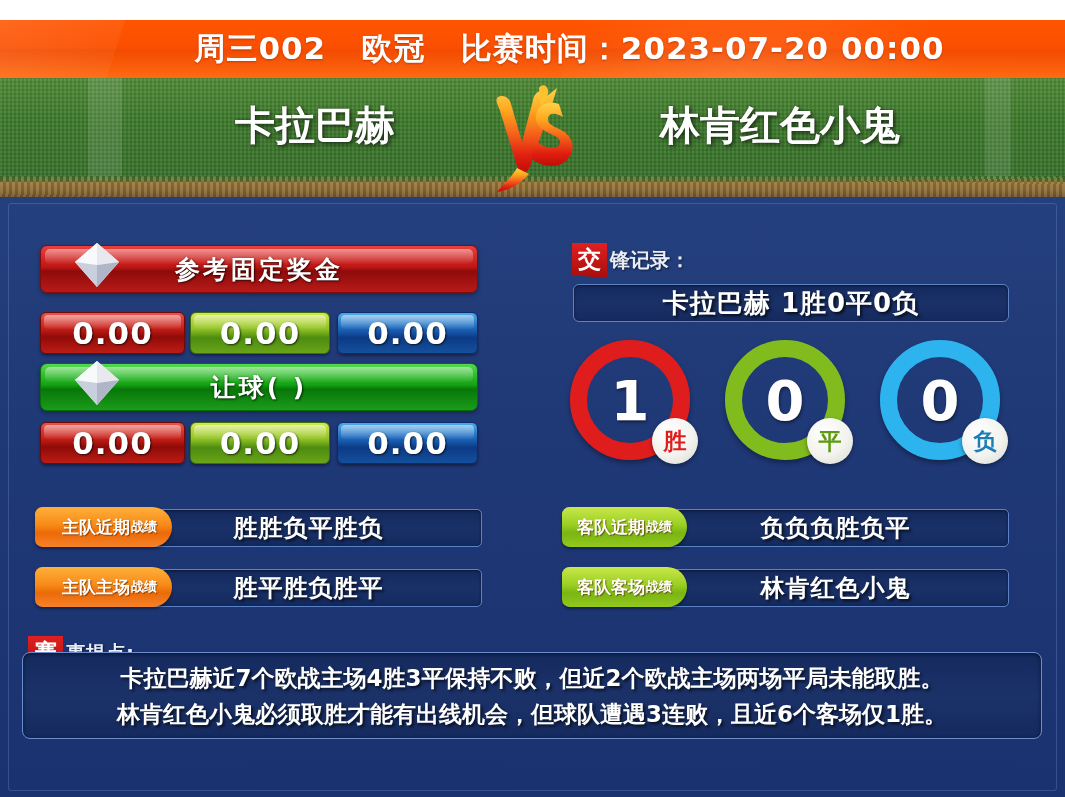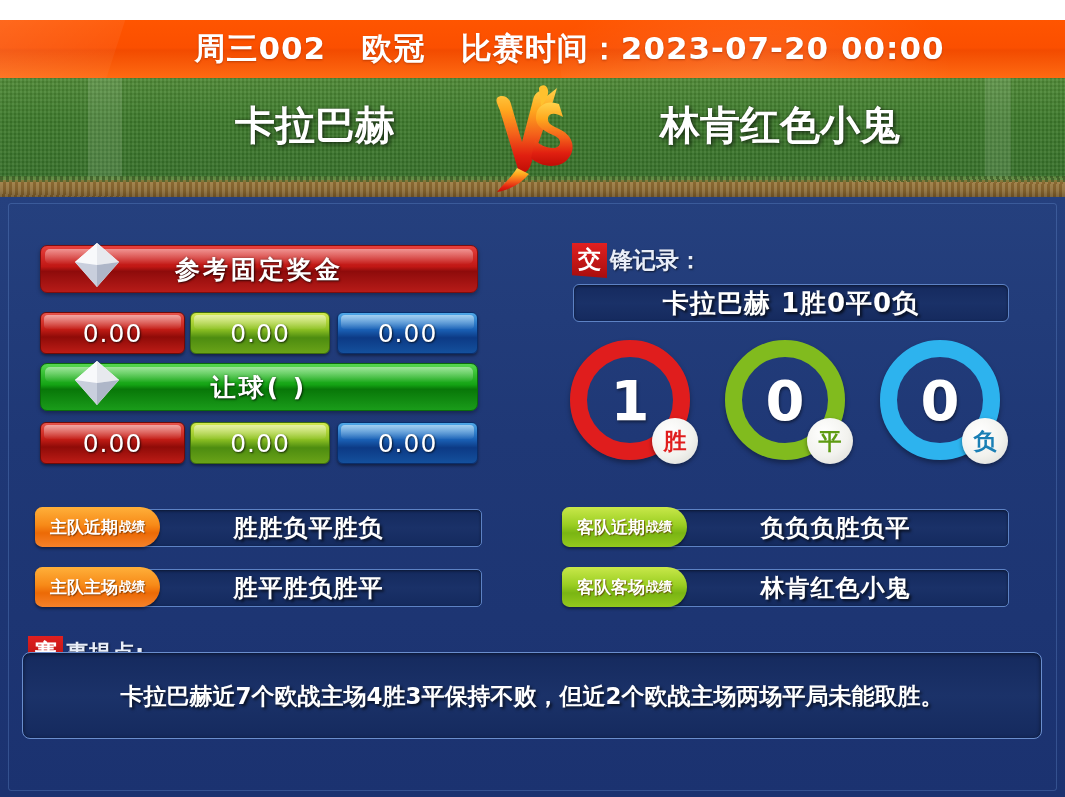--- a/index.html
+++ b/index.html
@@ -63,35 +63,35 @@
     border:1px solid #7e0d0d;}
   .bar.green{background:linear-gradient(180deg,#56d84f 0%,#14a314 45%,#087708 55%,#1a9c1a 100%);
     border:1px solid #0a6b0a;text-align:center;}
   .bar .gloss{position:absolute;left:4px;right:4px;top:3px;height:15px;border-radius:5px;
     background:linear-gradient(180deg,rgba(255,255,255,.45),rgba(255,255,255,.02));}
   .gem{position:absolute;left:28px;top:-9px;width:56px;height:56px;}
 
   
   .odd{position:absolute;height:40px;border-radius:6px;display:flex;align-items:center;
     justify-content:center;box-shadow:0 2px 3px rgba(0,0,0,.4);overflow:hidden;}
-  .odd span{position:relative;color:#fff;font-size:25px;font-weight:normal;z-index:2;
+  .odd span{position:relative;color:#fff;font-size:31px;font-weight:bold;z-index:2;
     font-family:"DejaVu Sans","Liberation Sans",sans-serif;letter-spacing:1px;
     text-shadow:1px 1px 2px rgba(0,0,0,.7);}
   .odd:before{content:"";position:absolute;left:3px;right:3px;top:2px;height:14px;border-radius:4px;
     background:linear-gradient(180deg,rgba(255,255,255,.5),rgba(255,255,255,.03));}
   .odd.red{background:linear-gradient(180deg,#e8534a 0%,#c41d16 40%,#8f0b08 60%,#bd1c16 100%);border:1px solid #6e0b08;}
   .odd.green{background:linear-gradient(180deg,#d2e84f 0%,#8fc224 40%,#4d8c10 62%,#6aa318 100%);border:1px solid #3d6d0d;}
   .odd.blue{background:linear-gradient(180deg,#4fa8e8 0%,#1b63b8 40%,#0c3a85 62%,#14509d 100%);border:1px solid #0a2e6b;}
 
   
   .sec-title{position:absolute;display:flex;align-items:center;}
   .sec-title .badge{background:linear-gradient(180deg,#e02020,#a80d0d);color:#fff;font-size:23px;
     font-weight:bold;padding:1px 6px 3px 6px;font-family:"DejaVu Sans","Liberation Sans",sans-serif;
     clip-path:polygon(0 0,100% 0,100% 100%,0 92%);}
-  .sec-title .rest{color:#e9eef8;font-size:23px;font-weight:bold;margin-left:3px;
+  .sec-title .rest{color:#e9eef8;font-size:20px;font-weight:bold;margin-left:3px;
     font-family:"DejaVu Sans","Liberation Sans",sans-serif;text-shadow:1px 1px 2px rgba(0,0,0,.6);}
 
   
   .inset{position:absolute;background:linear-gradient(180deg,#152a5e 0%,#1a3168 50%,#152a5e 100%);
     border:1px solid #5d82c4;border-radius:6px;display:flex;align-items:center;justify-content:center;
     box-shadow:inset 0 1px 3px rgba(0,0,0,.5);}
   .inset .txt{color:#fff;font-size:26px;font-weight:bold;
     font-family:"DejaVu Sans","Liberation Sans",sans-serif;letter-spacing:1px;
     text-shadow:2px 2px 3px rgba(0,0,0,.75);}
 
@@ -112,21 +112,21 @@
     font-family:"DejaVu Sans","Liberation Sans",sans-serif;box-shadow:0 2px 4px rgba(0,0,0,.4);}
   .ring-badge.b-win{color:#e01d1d;}
   .ring-badge.b-draw{color:#5e9b12;}
   .ring-badge.b-lose{color:#1a7fb5;}
 
   
   .form-row{position:absolute;height:40px;}
   .form-tab{position:absolute;left:0;top:0;width:125px;height:40px;
     border-radius:8px 22px 22px 8px;display:flex;align-items:center;justify-content:center;
     box-shadow:0 2px 3px rgba(0,0,0,.4);z-index:3;}
-  .form-tab.orange{background:linear-gradient(180deg,#ffb03a 0%,#f78a18 45%,#ec6a06 65%,#f6822a 100%);}
+  .form-tab.orange{background:linear-gradient(180deg,#ffb03a 0%,#f78a18 45%,#ec6a06 65%,#f6822a 100%);padding-left:12px;}
   .form-tab.lime{background:linear-gradient(180deg,#c9e84a 0%,#9ace22 45%,#7ab513 65%,#94c91d 100%);}
   .form-tab .t1{color:#fff;font-size:17px;font-weight:bold;font-family:"DejaVu Sans","Liberation Sans",sans-serif;
     text-shadow:1px 1px 1px rgba(90,40,0,.65);}
   .form-tab .t2{color:#fff;font-size:13px;font-weight:bold;font-family:"DejaVu Sans","Liberation Sans",sans-serif;
     text-shadow:1px 1px 1px rgba(90,40,0,.65);margin-left:1px;}
   .form-box{position:absolute;left:100px;top:2px;height:36px;
     background:linear-gradient(180deg,#142a5e 0%,#1a3168 50%,#142a5e 100%);
     border:1px solid #5d82c4;border-radius:5px;display:flex;align-items:center;justify-content:center;
     box-shadow:inset 0 1px 3px rgba(0,0,0,.5);}
   .form-box .txt{color:#fff;font-size:24px;font-weight:bold;letter-spacing:1px;
@@ -289,15 +289,16 @@
     </div>
   </div>
 
   <div class="sec-title" style="left:28px;top:636px;">
     <div class="badge">赛</div>
     <div class="rest">事提点:</div>
   </div>
 
   <div class="notes-box">
     <div class="line">卡拉巴赫近7个欧战主场4胜3平保持不败，但近2个欧战主场两场平局未能取胜。</div>
+    <div class="line">林肯红色小鬼必须取胜才能有出线机会，但球队遭遇3连败，且近6个客场仅1胜。</div>
   </div>
 
 </div>
 
 </body></html>

